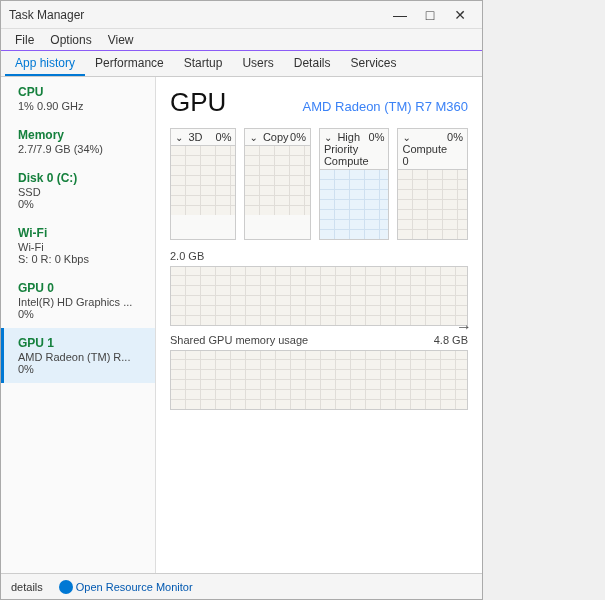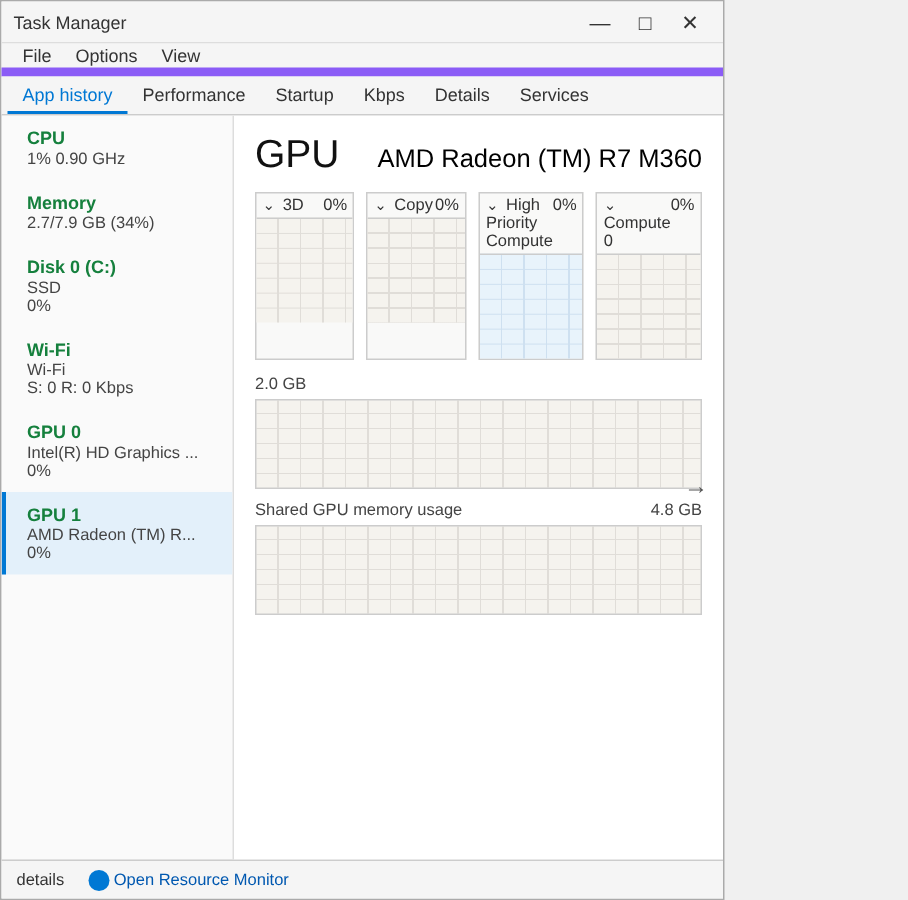--- a/index.html
+++ b/index.html
@@ -45,21 +45,21 @@
       font-size: 14px;
       color: #333;
       display: flex;
       align-items: center;
       justify-content: center;
     }
     .menu-bar {
       display: flex;
       align-items: center;
       padding: 2px 6px;
-      border-bottom: 6px solid #8b5cf6;
+      border-bottom: 1px solid #8b5cf6;
       background: #f5f5f5;
       height: 22px;
       text-align: center;
     }
     .menu-item {
       padding: 2px 8px;
       font-size: 12px;
       color: #333;
       cursor: pointer;
     }
@@ -125,22 +125,22 @@
       justify-content: space-between;
       align-items: baseline;
       margin-bottom: 10px;
     }
     .gpu-title {
       font-size: 26px;
       font-weight: 300;
       color: #111;
     }
     .gpu-name {
-      font-size: 17px;
-      color: #000000;
+      font-size: 13px;
+      color: #3b82f6;
     }
     .graphs-grid {
       display: grid;
       grid-template-columns: 1fr 1fr 1fr 1fr;
       gap: 8px;
       margin-bottom: 8px;
     }
     .graph-box {
       border: 1px solid #ccc;
       background: #f9f9f8;
@@ -278,21 +278,21 @@
   <div class="menu-bar">
     <span class="menu-item">File</span>
     <span class="menu-item">Options</span>
     <span class="menu-item">View</span>
   </div>
 
   <div class="tab-bar">
     <span class="tab-item active">App history</span>
     <span class="tab-item">Performance</span>
     <span class="tab-item">Startup</span>
-    <span class="tab-item">Kbps</span>
+    <span class="tab-item">Users</span>
     <span class="tab-item">Details</span>
     <span class="tab-item">Services</span>
   </div>
 
   <div class="content">
 
     <div class="sidebar">
 
       <div class="sidebar-item">
         <div class="sidebar-item-title">CPU</div>

